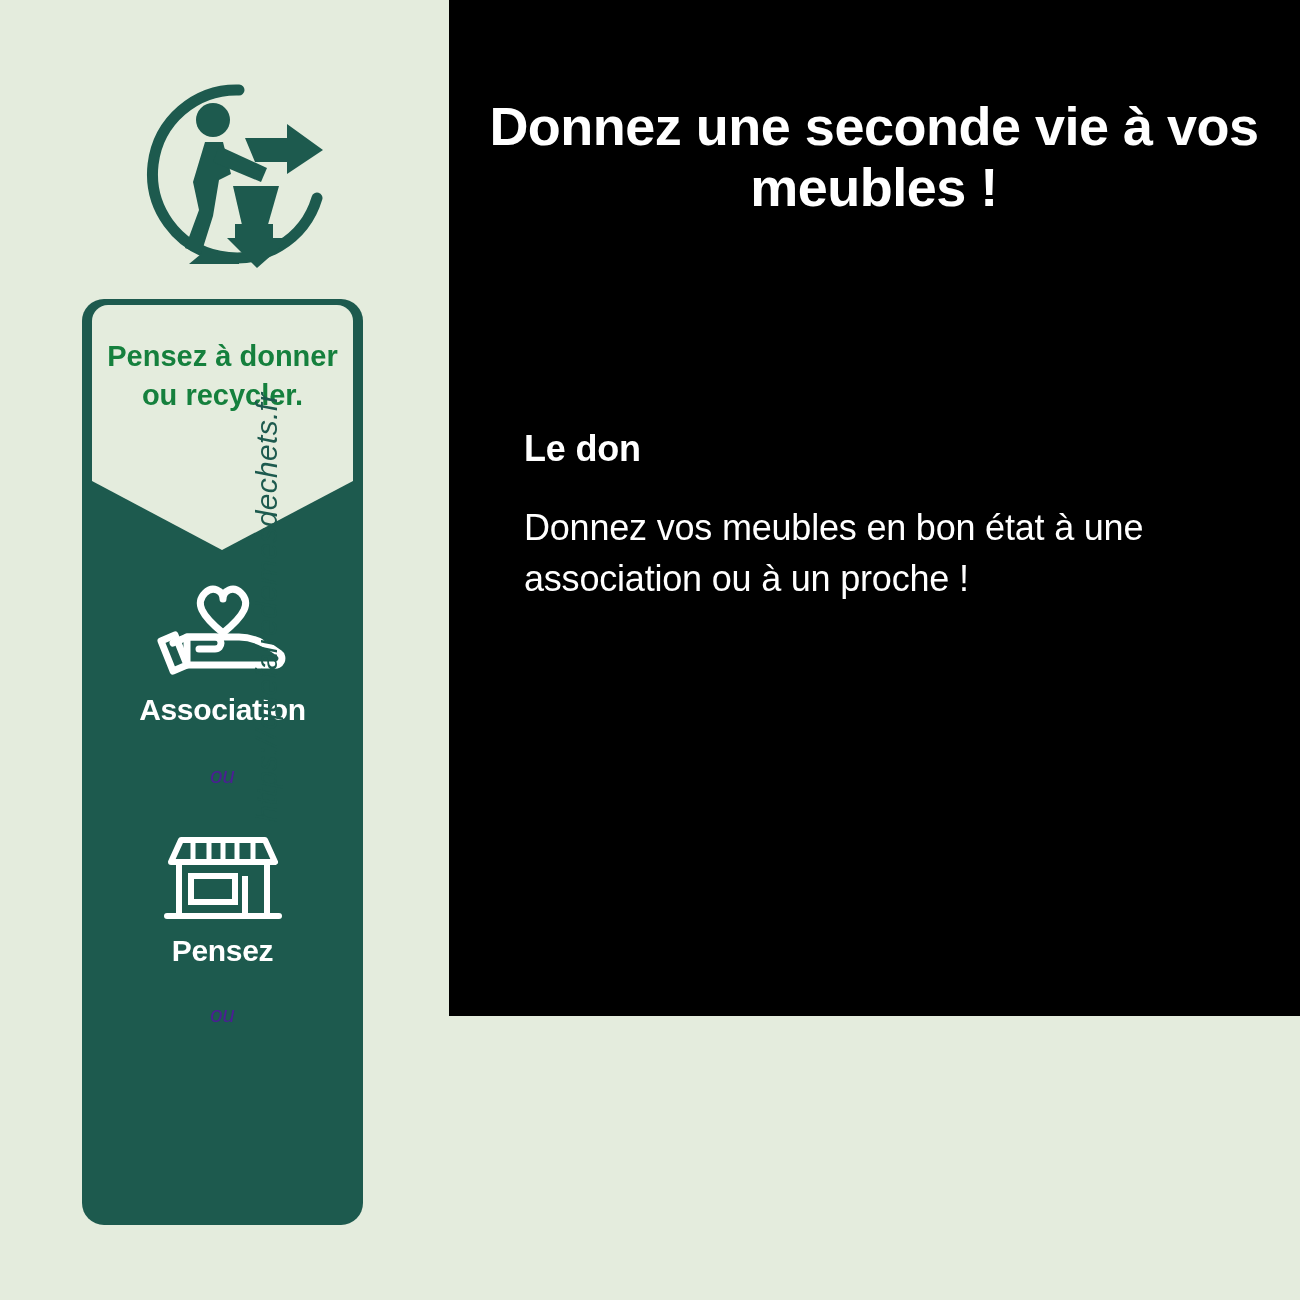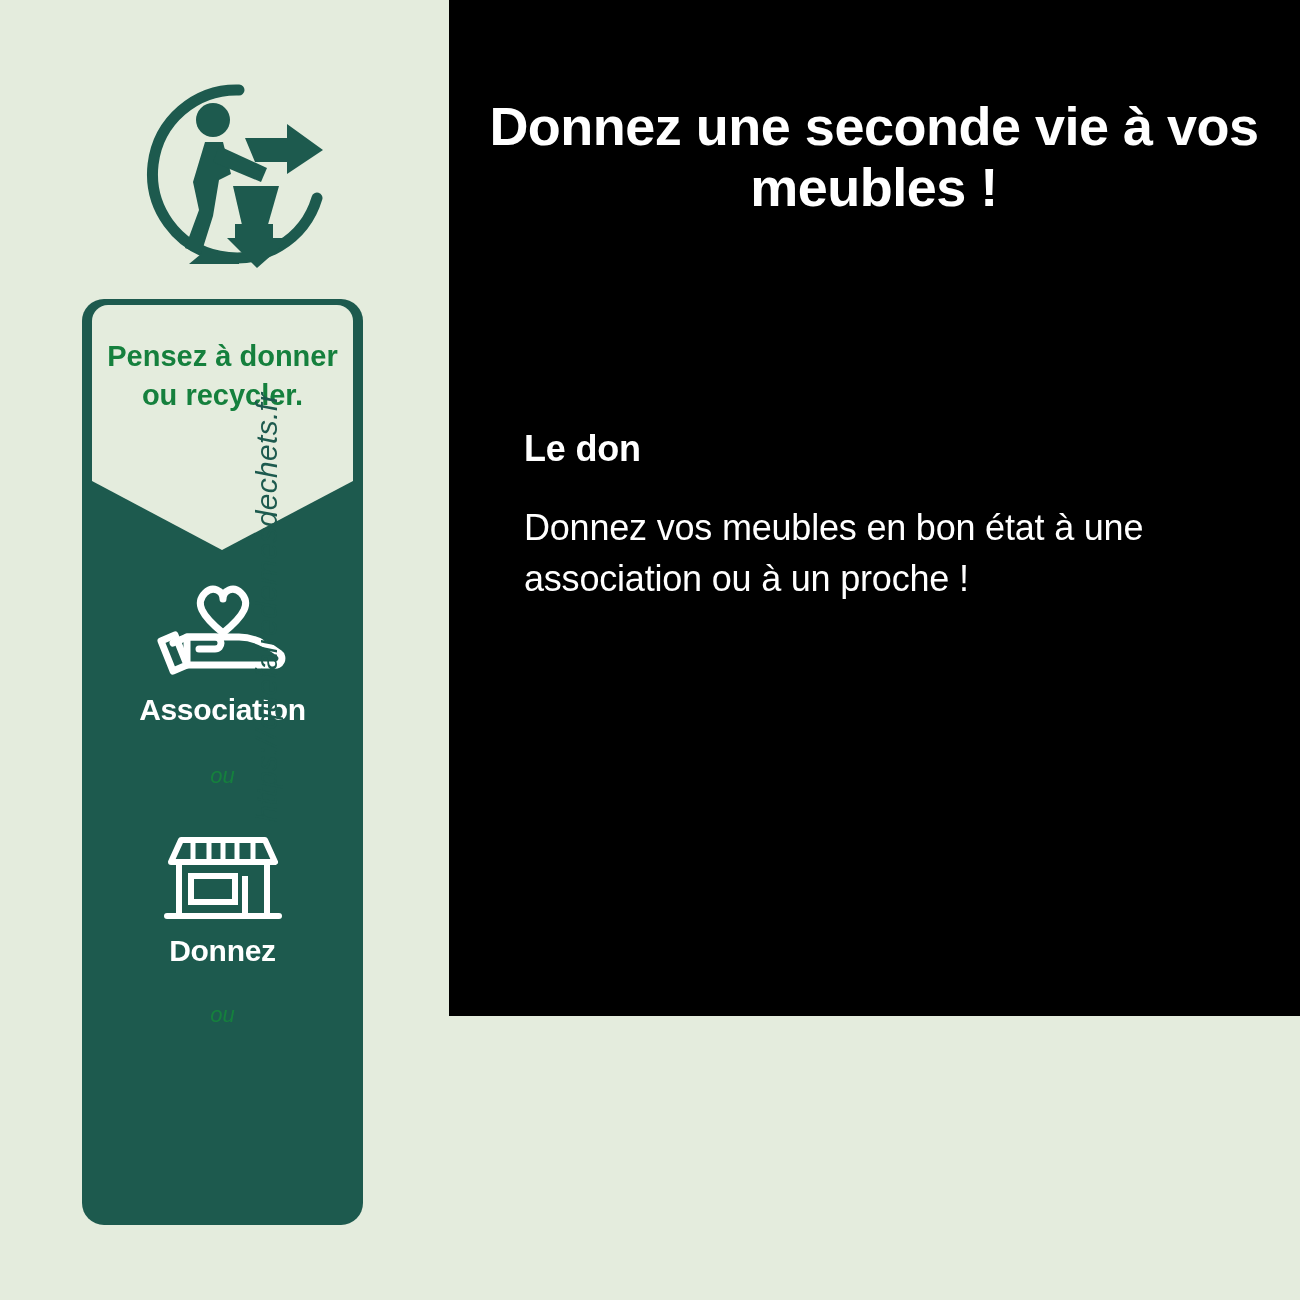--- a/index.html
+++ b/index.html
@@ -127,21 +127,21 @@
     margin-top: 4px;
     font-size: 30px;
     font-weight: bold;
     letter-spacing: -0.3px;
   }
   .ou {
     position: absolute;
     left: 82px;
     width: 281px;
     text-align: center;
-    color: #15803d;
+    color: #4c1d95;
     font-size: 22px;
     font-style: italic;
   }
   #item-association { top: 575px; }
   #ou-1 { top: 763px; }
   #item-magasin { top: 816px; }
   #ou-2 { top: 1002px; }
   #item-dechetterie { top: 1055px; }
 
   
@@ -210,21 +210,21 @@
       <span class="ico">
         <svg viewBox="0 0 140 110" width="140" height="110" aria-hidden="true">
           <path d="M28 24 H112 L122 46 H18 Z" fill="none" stroke="#ffffff" stroke-width="6" stroke-linejoin="round"></path>
           <path d="M40 24 V46 M56 24 V46 M70 24 V46 M84 24 V46 M100 24 V46" stroke="#ffffff" stroke-width="5"></path>
           <path d="M26 46 V100 H114 V46" fill="none" stroke="#ffffff" stroke-width="6" stroke-linejoin="round"></path>
           <rect x="38" y="60" width="44" height="26" fill="none" stroke="#ffffff" stroke-width="6"></rect>
           <path d="M92 60 V100" stroke="#ffffff" stroke-width="6"></path>
           <path d="M14 100 H126" stroke="#ffffff" stroke-width="6" stroke-linecap="round"></path>
         </svg>
       </span>
-      <span class="caption">Donnez</span>
+      <span class="caption">Pensez</span>
     </div>
 
     <div class="ou" id="ou-2">ou</div>
 
 
     <div class="url">https://quefairedemesdechets.fr</div>
   </div>
 
   <div class="right-panel">
 

